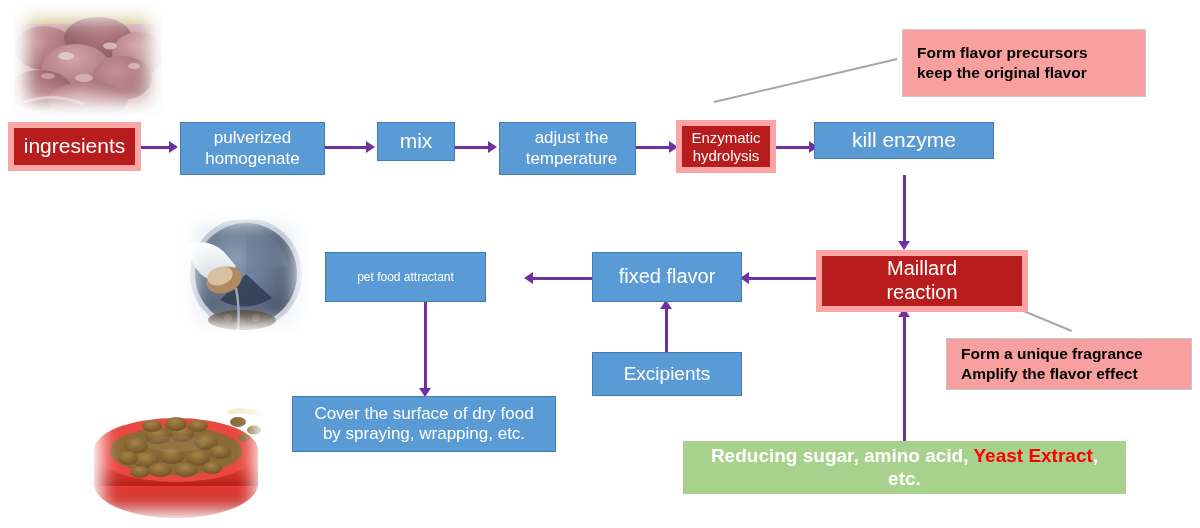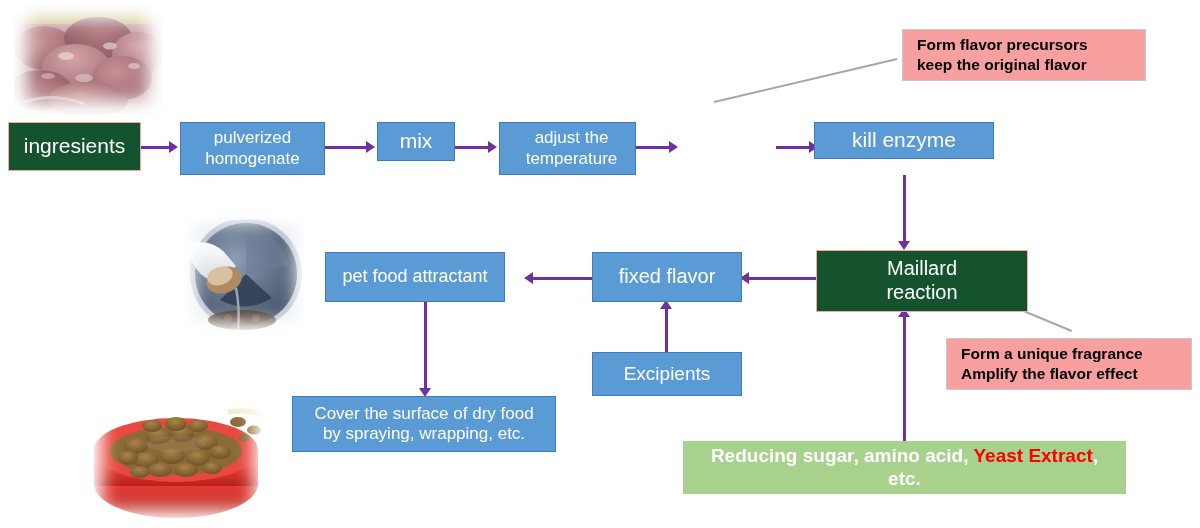--- a/index.html
+++ b/index.html
@@ -25,22 +25,22 @@
     justify-content: center;
     text-align: center;
     color: #ffffff;
     line-height: 1.18;
   }
   .blue {
     background: #5b9bd5;
     border: 1px solid #3f7cb5;
   }
   .red {
-    background: #14532d;
-    border: 1px solid #fca5a5;
+    background: #b91c1c;
+    border: 6px solid #fca5a5;
   }
   .green {
     background: #a9d18e;
     border: 1px solid #a9d18e;
     color: #ffffff;
     font-weight: bold;
   }
   .pink {
     background: #f8a0a0;
     border: 1px solid #c9c9c9;
@@ -299,51 +299,57 @@
 
   <div class="node blue" style="left:377px; top:122px; width:78px; height:39px; font-size:21px;">mix</div>
 
   <div class="node blue" style="left:499px; top:122px; width:137px; height:53px; font-size:17px;padding-left:8px;">
     <span>
       <span>adjust the</span><br>
       <span>temperature</span>
     </span>
   </div>
 
+  <div class="node red" style="left:676px; top:120px; width:100px; height:53px; font-size:15px;">
+    <span>
+      <span>Enzymatic</span><br>
+      <span>hydrolysis</span>
+    </span>
+  </div>
 
   <div class="node blue" style="left:814px; top:122px; width:180px; height:37px; font-size:21px;">kill enzyme</div>
 
   <div class="node red" style="left:816px; top:250px; width:212px; height:62px; font-size:20px;">
     <span>
       <span>Maillard</span><br>
       <span>reaction</span>
     </span>
   </div>
 
   <div class="node blue" style="left:592px; top:252px; width:150px; height:50px; font-size:20px;">fixed flavor</div>
 
-  <div class="node blue" style="left:325px; top:252px; width:180px; height:50px; font-size:18px;">pet food attractant</div>
+  <div class="node blue" style="left:325px; top:252px; width:161px; height:50px; font-size:12px;">pet food attractant</div>
 
   <div class="node blue" style="left:592px; top:352px; width:150px; height:44px; font-size:19px;">Excipients</div>
 
   <div class="node blue" style="left:292px; top:396px; width:264px; height:56px; font-size:17px;">
     <span>
       <span>Cover the surface of dry food</span><br>
       <span>by spraying, wrapping, etc.</span>
     </span>
   </div>
 
   <div class="node green" style="left:683px; top:441px; width:443px; height:53px; font-size:19px;">
     <span>
       <span>Reducing sugar, amino acid, </span><span class="yeast">Yeast Extract</span><span>,</span><br>
       <span>etc.</span>
     </span>
   </div>
 
-  <div class="node pink" style="left:902px; top:29px; width:244px; height:52px; font-size:15.5px;align-items:center;">
+  <div class="node pink" style="left:902px; top:29px; width:244px; height:68px; font-size:15.5px;align-items:center;">
     <span>
       <span>Form flavor precursors</span><br>
       <span>keep the original flavor</span>
     </span>
   </div>
 
   <div class="node pink" style="left:946px; top:338px; width:246px; height:52px; font-size:15.5px;">
     <span>
       <span>Form a unique fragrance</span><br>
       <span>Amplify the flavor effect</span>

